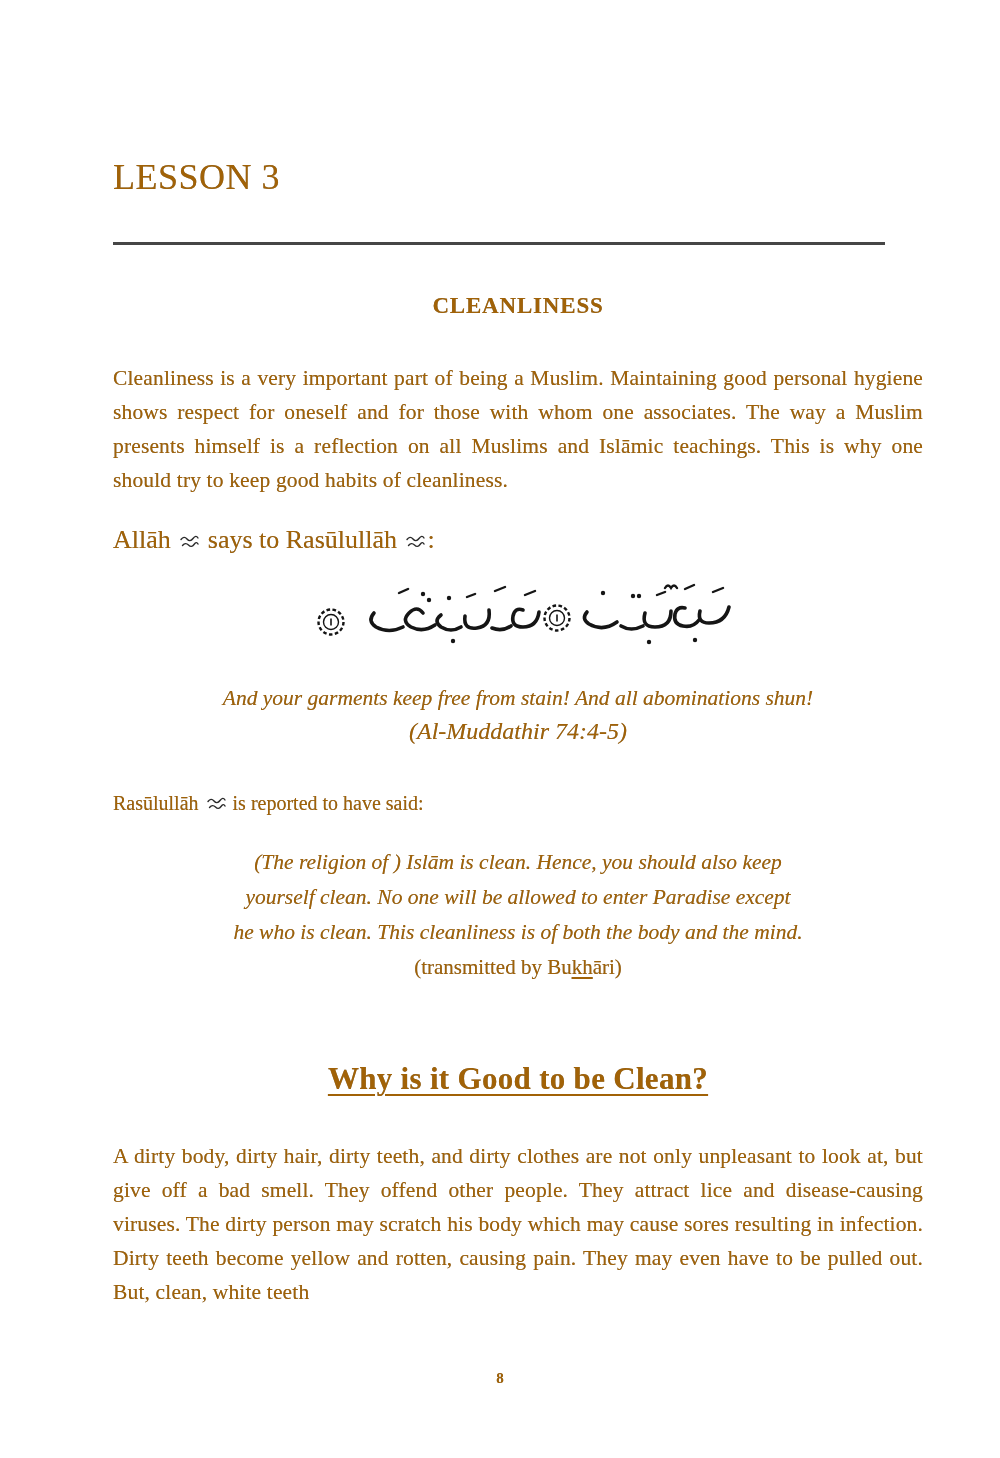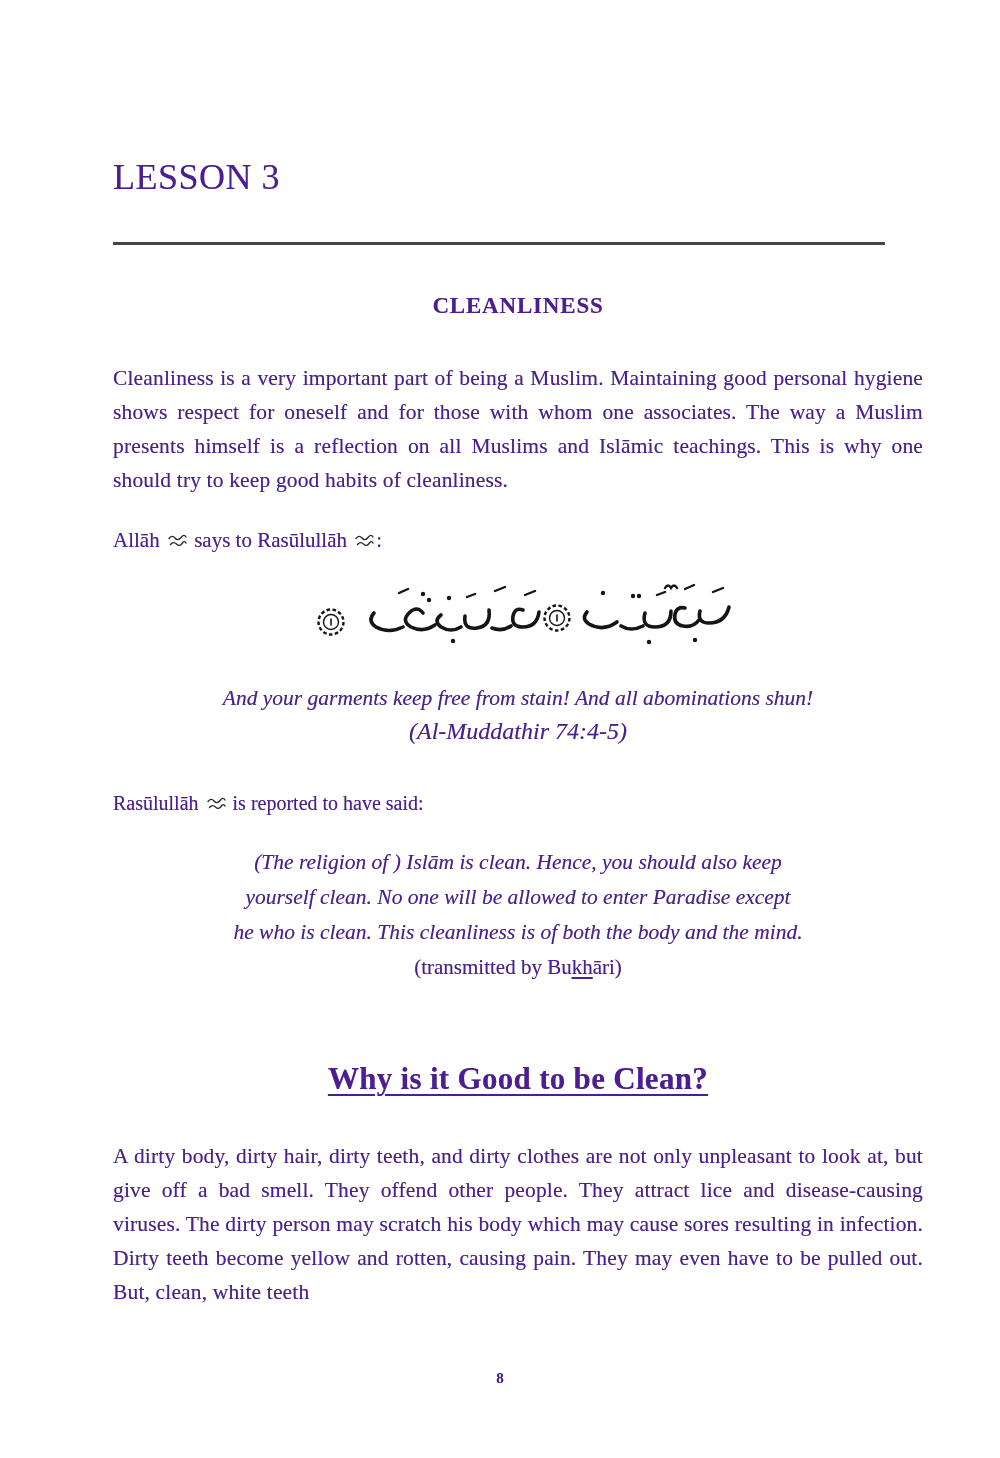--- a/index.html
+++ b/index.html
@@ -3,21 +3,21 @@
 <meta charset="utf-8">
 <style>
   html,body{margin:0;padding:0;background:#ffffff;}
   .page{
     position:relative;
     width:988px;height:1458px;
     background:#ffffff;
     box-sizing:border-box;
     padding:156px 65px 0 113px;
     font-family:"Liberation Serif","DejaVu Serif",serif;
-    color:#4c1d95;
+    color:#a16207;
     text-shadow:0 0 0.5px rgba(20,20,20,0.45);
     overflow:hidden;
   }
   .lesson-label{
     font-size:36px;
     letter-spacing:0.5px;
     font-weight:400;
   }
   .head-rule{
     margin-top:44px;
@@ -33,21 +33,21 @@
   }
   .body-par{
     margin-top:42px;
     font-size:21.5px;
     line-height:34px;
     text-align:justify;
     letter-spacing:0.15px;
   }
   .verse-intro{
     margin-top:26px;
-    font-size:21px;
+    font-size:26px;
     line-height:34px;
   }
   .honorific{
     display:inline-block;
     vertical-align:-1px;
     margin:0 2px;
   }
   .arabic-wrap{
     margin-top:22px;
     text-align:center;

